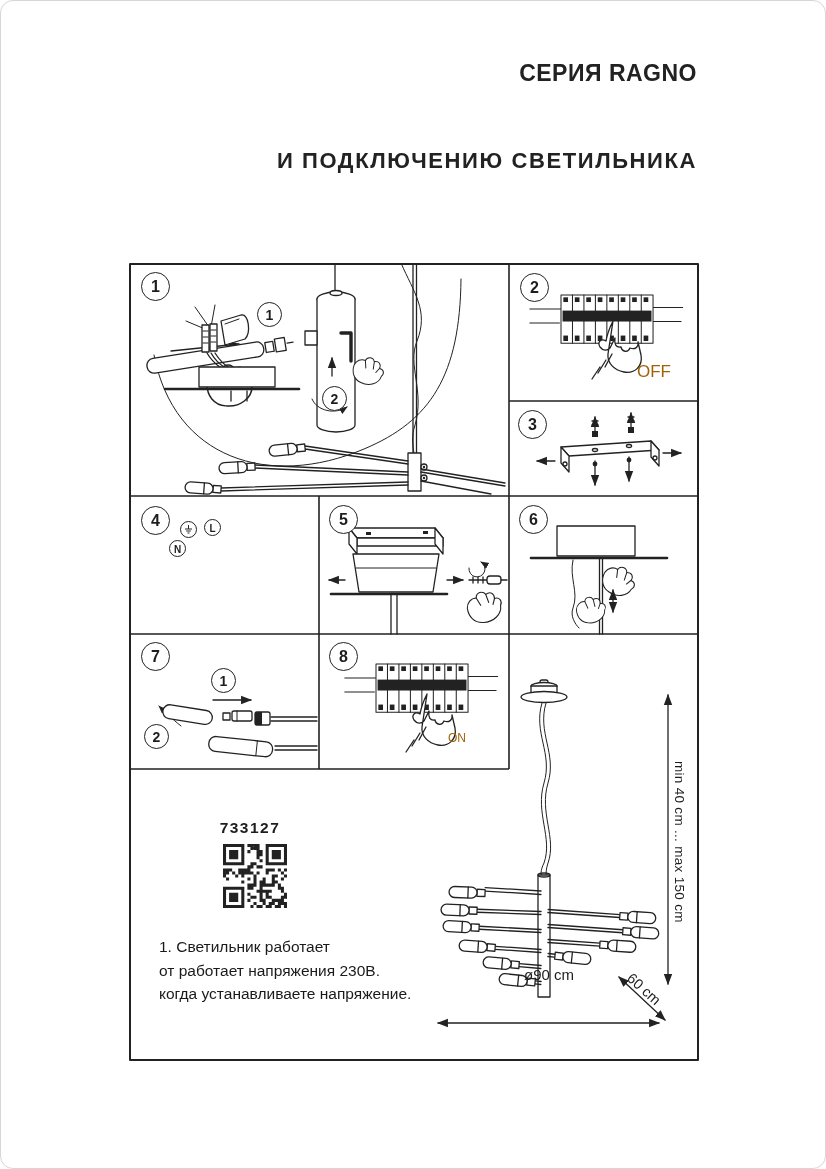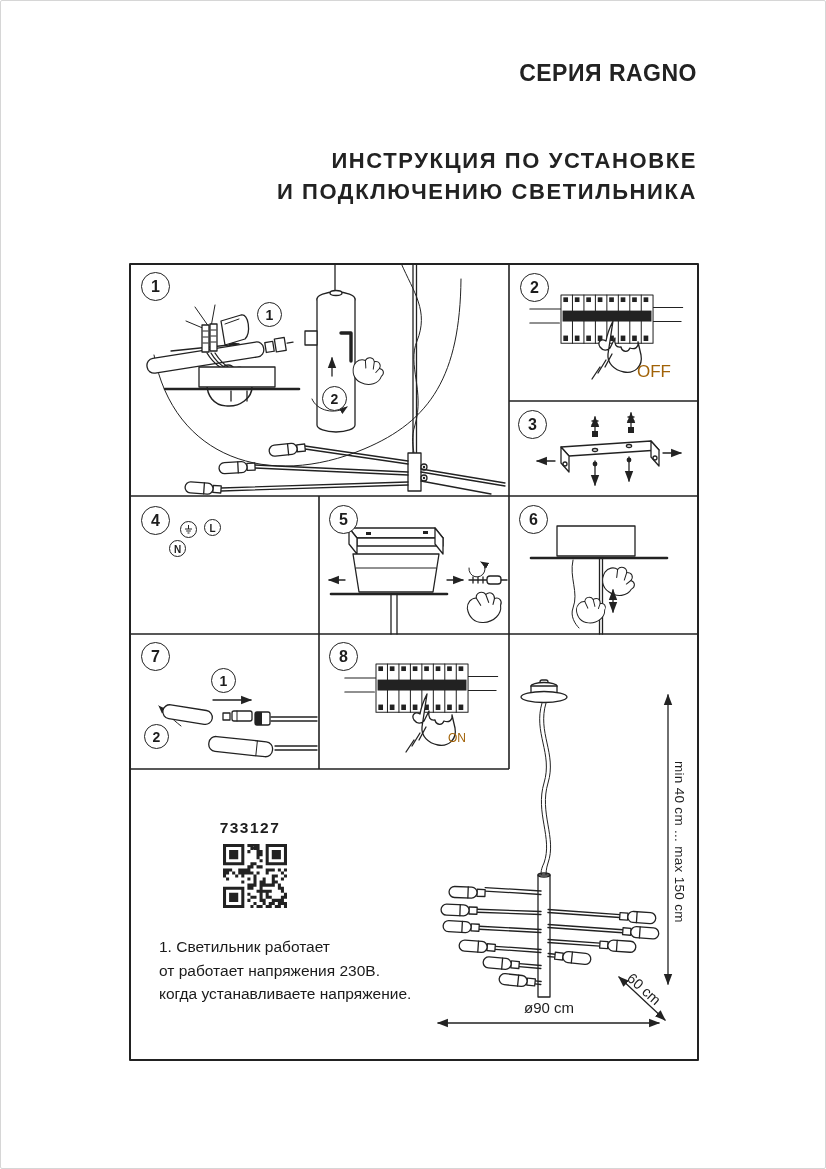--- a/index.html
+++ b/index.html
@@ -1,16 +1,16 @@
 <!DOCTYPE html>
 <html><head>
 <meta charset="utf-8">
 <style>
   html,body{margin:0;padding:0;background:#fff;}
-  .page{position:relative;width:826px;height:1169px;background:#fff;font-family:"Liberation Sans",sans-serif;color:#1d1d1d;border:1px solid #d6d6d6;border-radius:2px;box-sizing:border-box;overflow:hidden;}
+  .page{position:relative;width:826px;height:1169px;background:#fff;font-family:"Liberation Sans",sans-serif;color:#1d1d1d;border:1px solid #d6d6d6;border-radius:13px;box-sizing:border-box;overflow:hidden;}
   .hdr{position:absolute;right:128px;top:56px;text-align:right;font-weight:bold;font-size:23px;line-height:33px;letter-spacing:.5px;color:#222;}
   .doc-title{position:absolute;right:128px;top:144px;text-align:right;font-weight:bold;font-size:22px;line-height:31px;letter-spacing:1.6px;color:#222;}
   .frame{position:absolute;left:128px;top:262px;width:570px;height:798px;}
   .art{position:absolute;left:0;top:0;}
   .art *{stroke:#222;stroke-width:1.3;fill:none;stroke-linecap:round;stroke-linejoin:round;}
   .art .fw{fill:#fff;}
   .art .fk{fill:#222;stroke:none;}
   .art .thin{stroke-width:1;}
   .art .th2{stroke-width:2.6;}
   .art .th3{stroke-width:3.4;}
@@ -18,33 +18,32 @@
   .badge{position:absolute;border:1.6px solid #222;border-radius:50%;background:#fff;display:flex;align-items:center;justify-content:center;font-weight:bold;box-sizing:border-box;}
   .lg{width:29px;height:29px;font-size:16px;}
   .sm{width:25px;height:25px;font-size:14px;}
   .xs{width:17px;height:17px;font-size:10px;padding-top:1px;}
   .lbl{position:absolute;font-weight:500;color:#a16207;}
   .code{position:absolute;left:56px;top:556px;width:130px;text-align:center;font-weight:bold;font-size:15.5px;letter-spacing:1.5px;}
   .qr{position:absolute;left:94px;top:581px;width:64px;height:64px;}
   .notes{position:absolute;left:30px;top:672px;font-size:15.5px;line-height:23.5px;white-space:nowrap;color:#1a1a1a;}
   .dim-v{position:absolute;left:543px;top:498px;writing-mode:vertical-rl;font-size:13.5px;letter-spacing:.3px;}
   .dim-d{position:absolute;left:478px;top:718px;width:74px;text-align:center;transform:rotate(42deg);font-size:14.5px;}
-  .dim-h{position:absolute;left:378px;top:736px;width:84px;text-align:center;font-size:15px;}
+  .dim-h{position:absolute;left:378px;top:703px;width:84px;text-align:center;font-size:15px;}
   .gicon{display:block;margin:auto;}
 </style>
 </head>
 <body>
 
 <div class="page">
 
   <div class="hdr">
     <div>СЕРИЯ RAGNO</div>
   </div>
   <div class="doc-title">
-    <div>ИНСТРУКЦИЯ ПО УСТАНОВКЕ</div>
     <div>И ПОДКЛЮЧЕНИЮ СВЕТИЛЬНИКА</div>
   </div>
 
   <div class="frame">
 
     <svg class="art" width="570" height="798" viewBox="0 0 570 798">
       <defs>
         <marker id="ah" viewBox="0 0 10 10" refX="9" refY="5" markerWidth="8.5" markerHeight="8.5" orient="auto-start-reverse">
             <path class="fk" d="M0,1.2 L10,5 L0,8.8 Z"></path>
           </marker>

